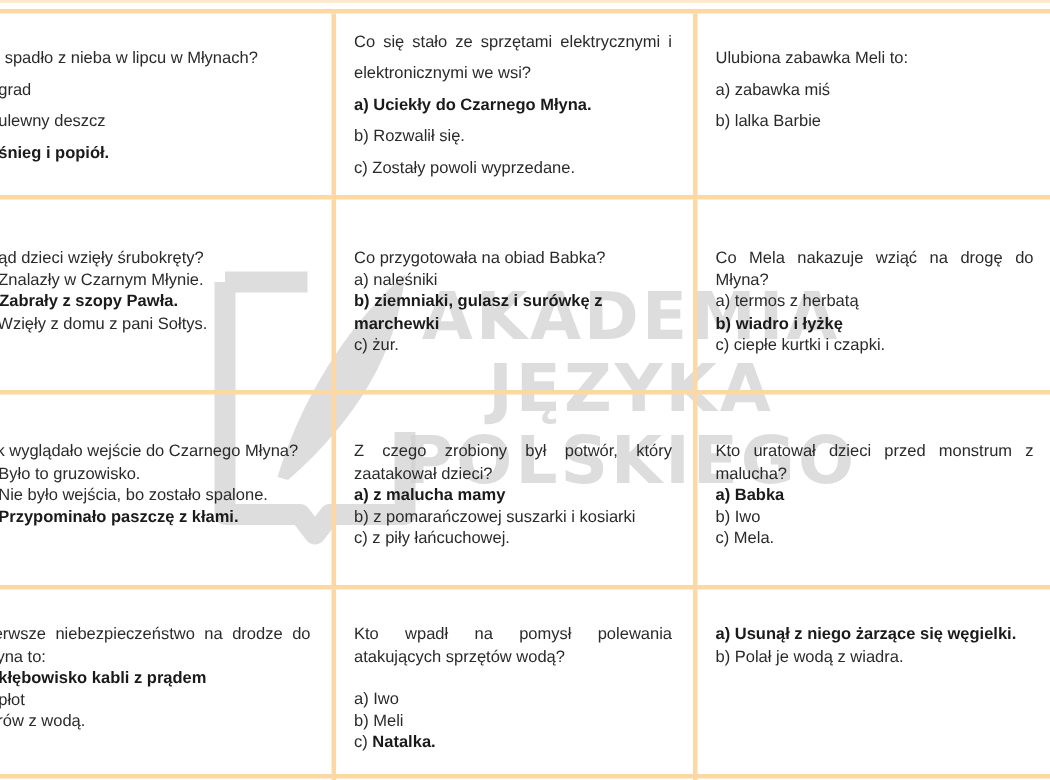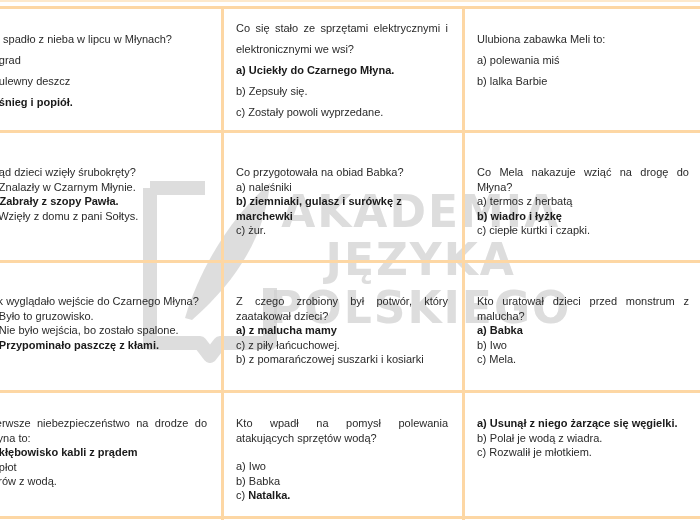--- a/index.html
+++ b/index.html
@@ -89,26 +89,26 @@
 
   <div class="cell r0 c0">
     <p class="q">Co spadło z nieba w lipcu w Młynach?</p>
     <p class="opt">a) grad</p>
     <p class="opt">b) ulewny deszcz</p>
     <p class="opt correct">c) śnieg i popiół.</p>
   </div>
   <div class="cell r0 c1">
     <p class="q">Co się stało ze sprzętami elektrycznymi i elektronicznymi we wsi?</p>
     <p class="opt correct">a) Uciekły do Czarnego Młyna.</p>
-    <p class="opt">b) Zepsuły się.</p>
+    <p class="opt">b) Rozwalił się.</p>
     <p class="opt">c) Zostały powoli wyprzedane.</p>
   </div>
   <div class="cell r0 c2">
     <p class="q">Ulubiona zabawka Meli to:</p>
-    <p class="opt">a) polewania miś</p>
+    <p class="opt">a) zabawka miś</p>
     <p class="opt">b) lalka Barbie</p>
   </div>
 
   <div class="cell r1 c0">
     <p class="q">Skąd dzieci wzięły śrubokręty?</p>
     <p class="opt">a) Znalazły w Czarnym Młynie.</p>
     <p class="opt correct">b) Zabrały z szopy Pawła.</p>
     <p class="opt">c) Wzięły z domu z pani Sołtys.</p>
   </div>
   <div class="cell r1 c1">
@@ -126,41 +126,40 @@
 
   <div class="cell r2 c0">
     <p class="q">Jak wyglądało wejście do Czarnego Młyna?</p>
     <p class="opt">a) Było to gruzowisko.</p>
     <p class="opt">b) Nie było wejścia, bo zostało spalone.</p>
     <p class="opt correct">c) Przypominało paszczę z kłami.</p>
   </div>
   <div class="cell r2 c1">
     <p class="q">Z czego zrobiony był potwór, który zaatakował dzieci?</p>
     <p class="opt correct">a) z malucha mamy</p>
+    <p class="opt">b) z pomarańczowej suszarki i kosiarki</p>
     <p class="opt">c) z piły łańcuchowej.</p>
-    <p class="opt">b) z pomarańczowej suszarki i kosiarki</p>
   </div>
   <div class="cell r2 c2">
     <p class="q">Kto uratował dzieci przed monstrum z malucha?</p>
     <p class="opt correct">a) Babka</p>
     <p class="opt">b) Iwo</p>
     <p class="opt">c) Mela.</p>
   </div>
 
   <div class="cell r3 c0">
     <p class="q">Pierwsze niebezpieczeństwo na drodze do Młyna to:</p>
     <p class="opt correct">a) kłębowisko kabli z prądem</p>
     <p class="opt">b) płot</p>
     <p class="opt">c) rów z wodą.</p>
   </div>
   <div class="cell r3 c1">
     <p class="q">Kto wpadł na pomysł polewania atakujących sprzętów wodą?</p>
     <div class="gap"></div>
     <p class="opt">a) Iwo</p>
-    <p class="opt">b) Babka</p>
+    <p class="opt">b) Meli</p>
     <p class="opt"><span>c) </span><span class="b">Natalka.</span></p>
   </div>
   <div class="cell r3 c2">
     <p class="opt correct">a) Usunął z niego żarzące się węgielki.</p>
     <p class="opt">b) Polał je wodą z wiadra.</p>
-    <p class="opt">c) Rozwalił je młotkiem.</p>
   </div>
 </div>
 
 </body></html>

